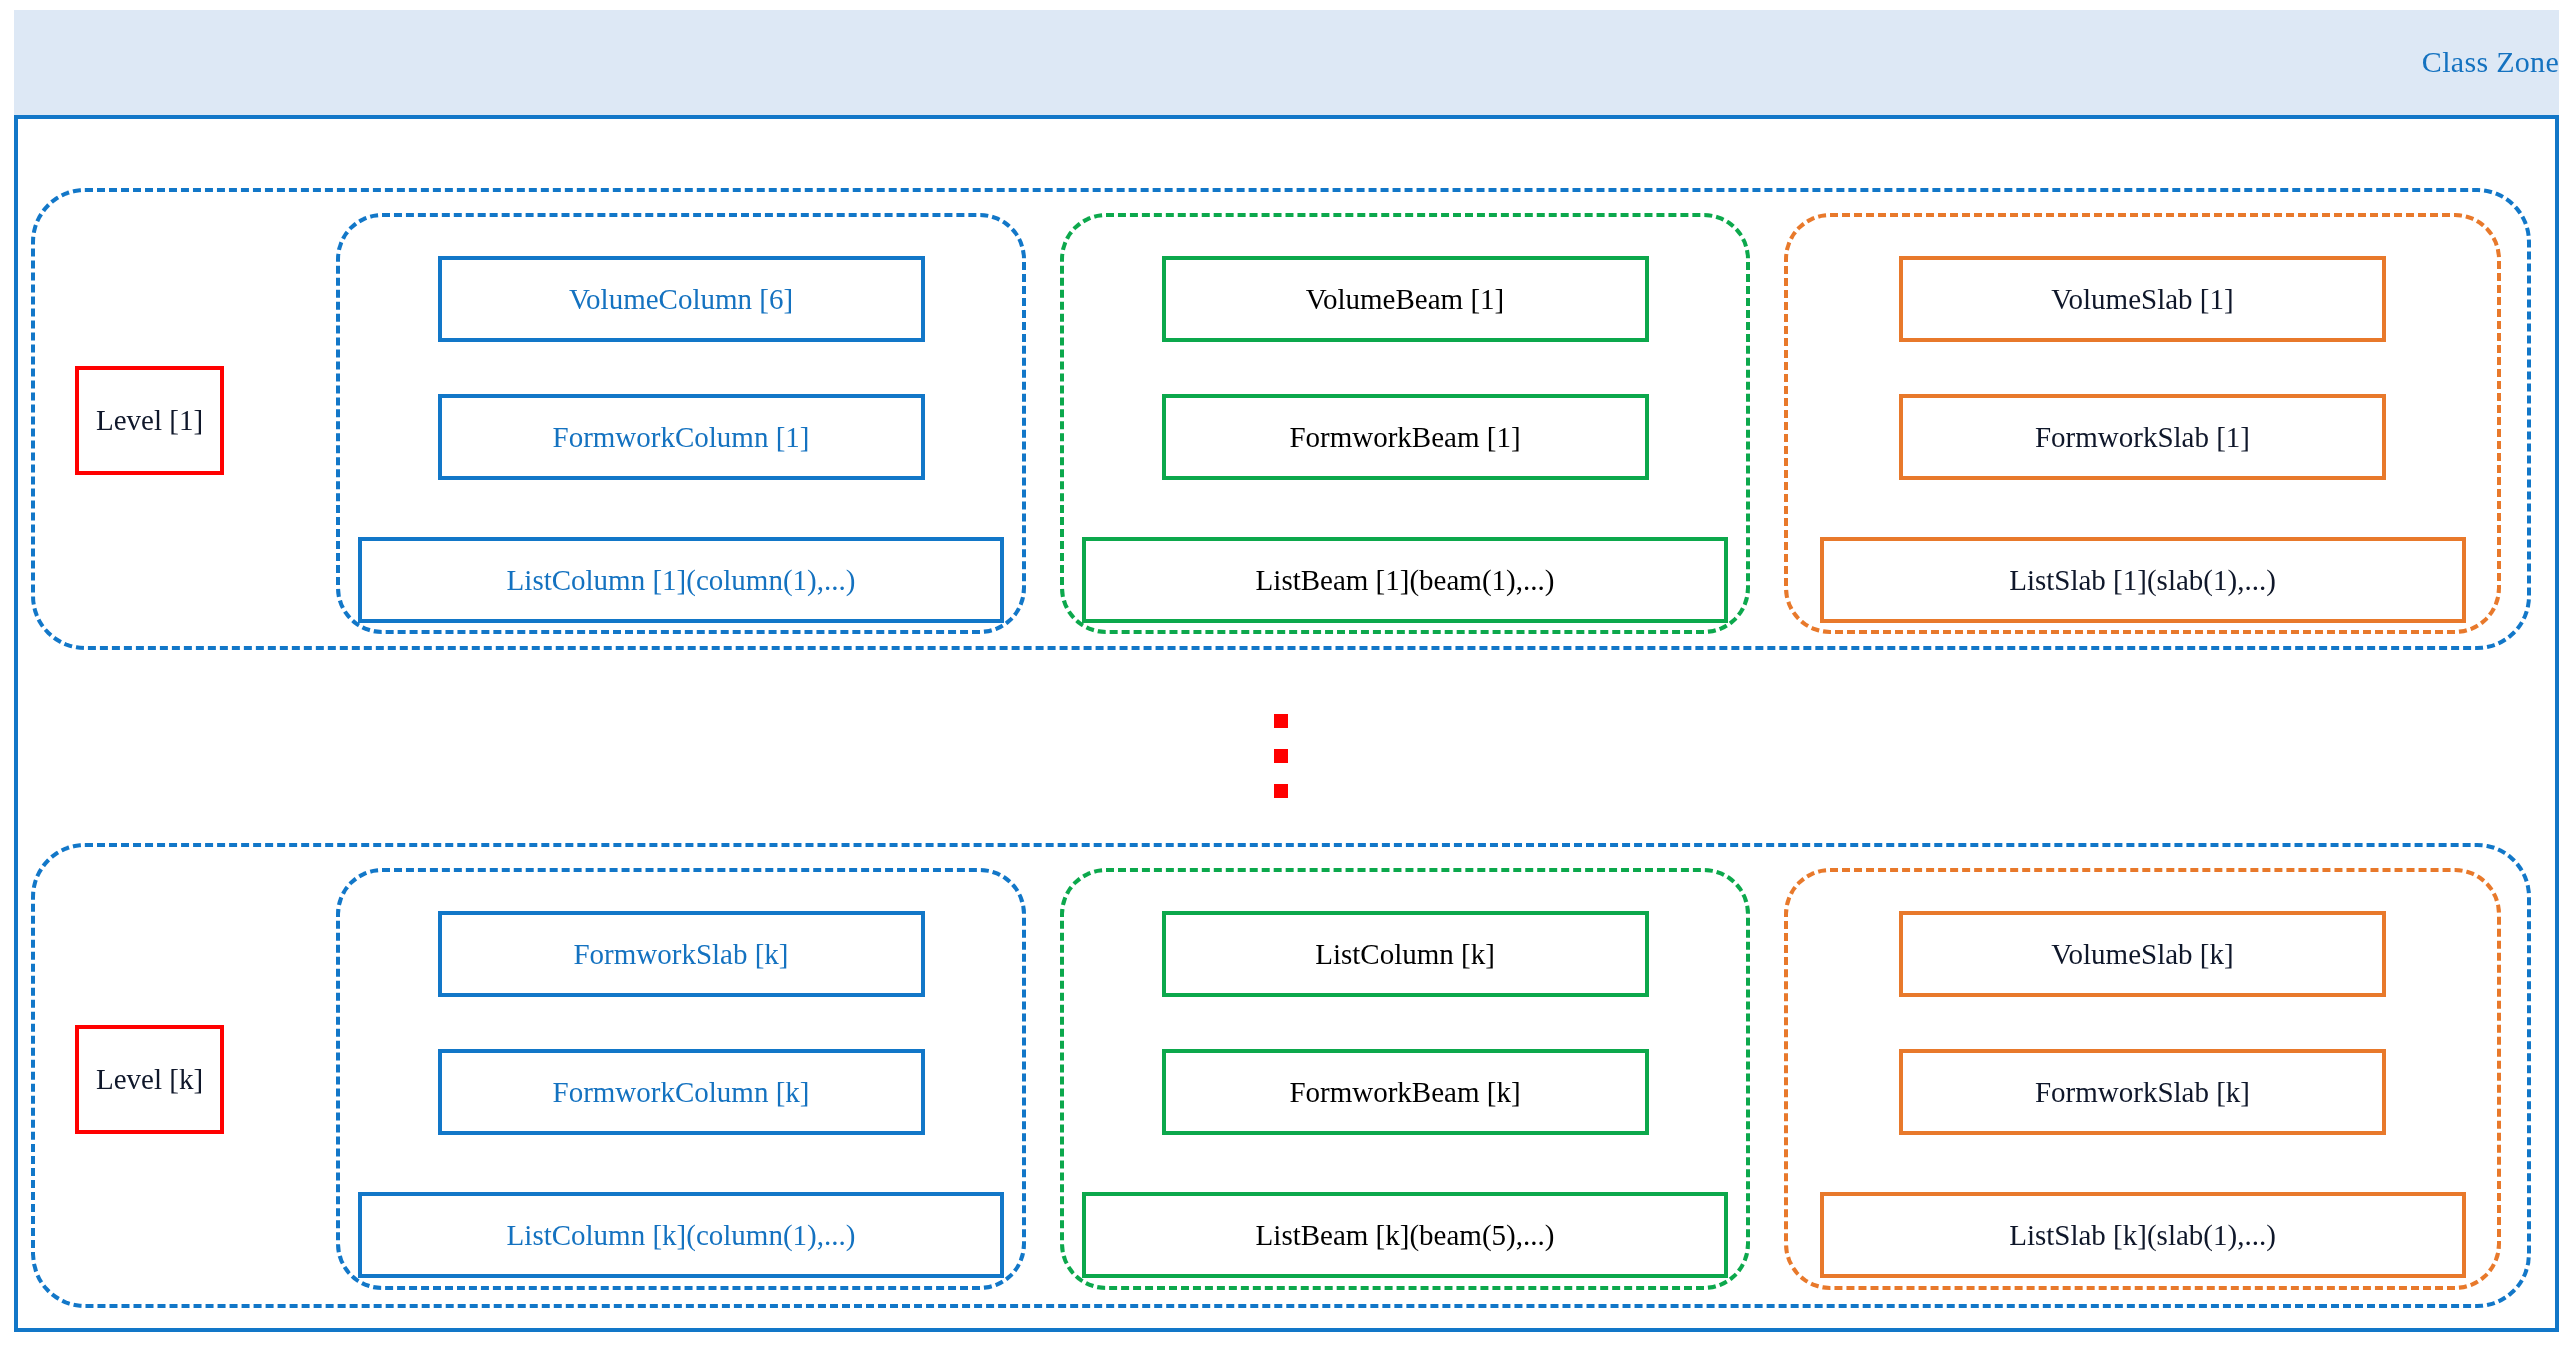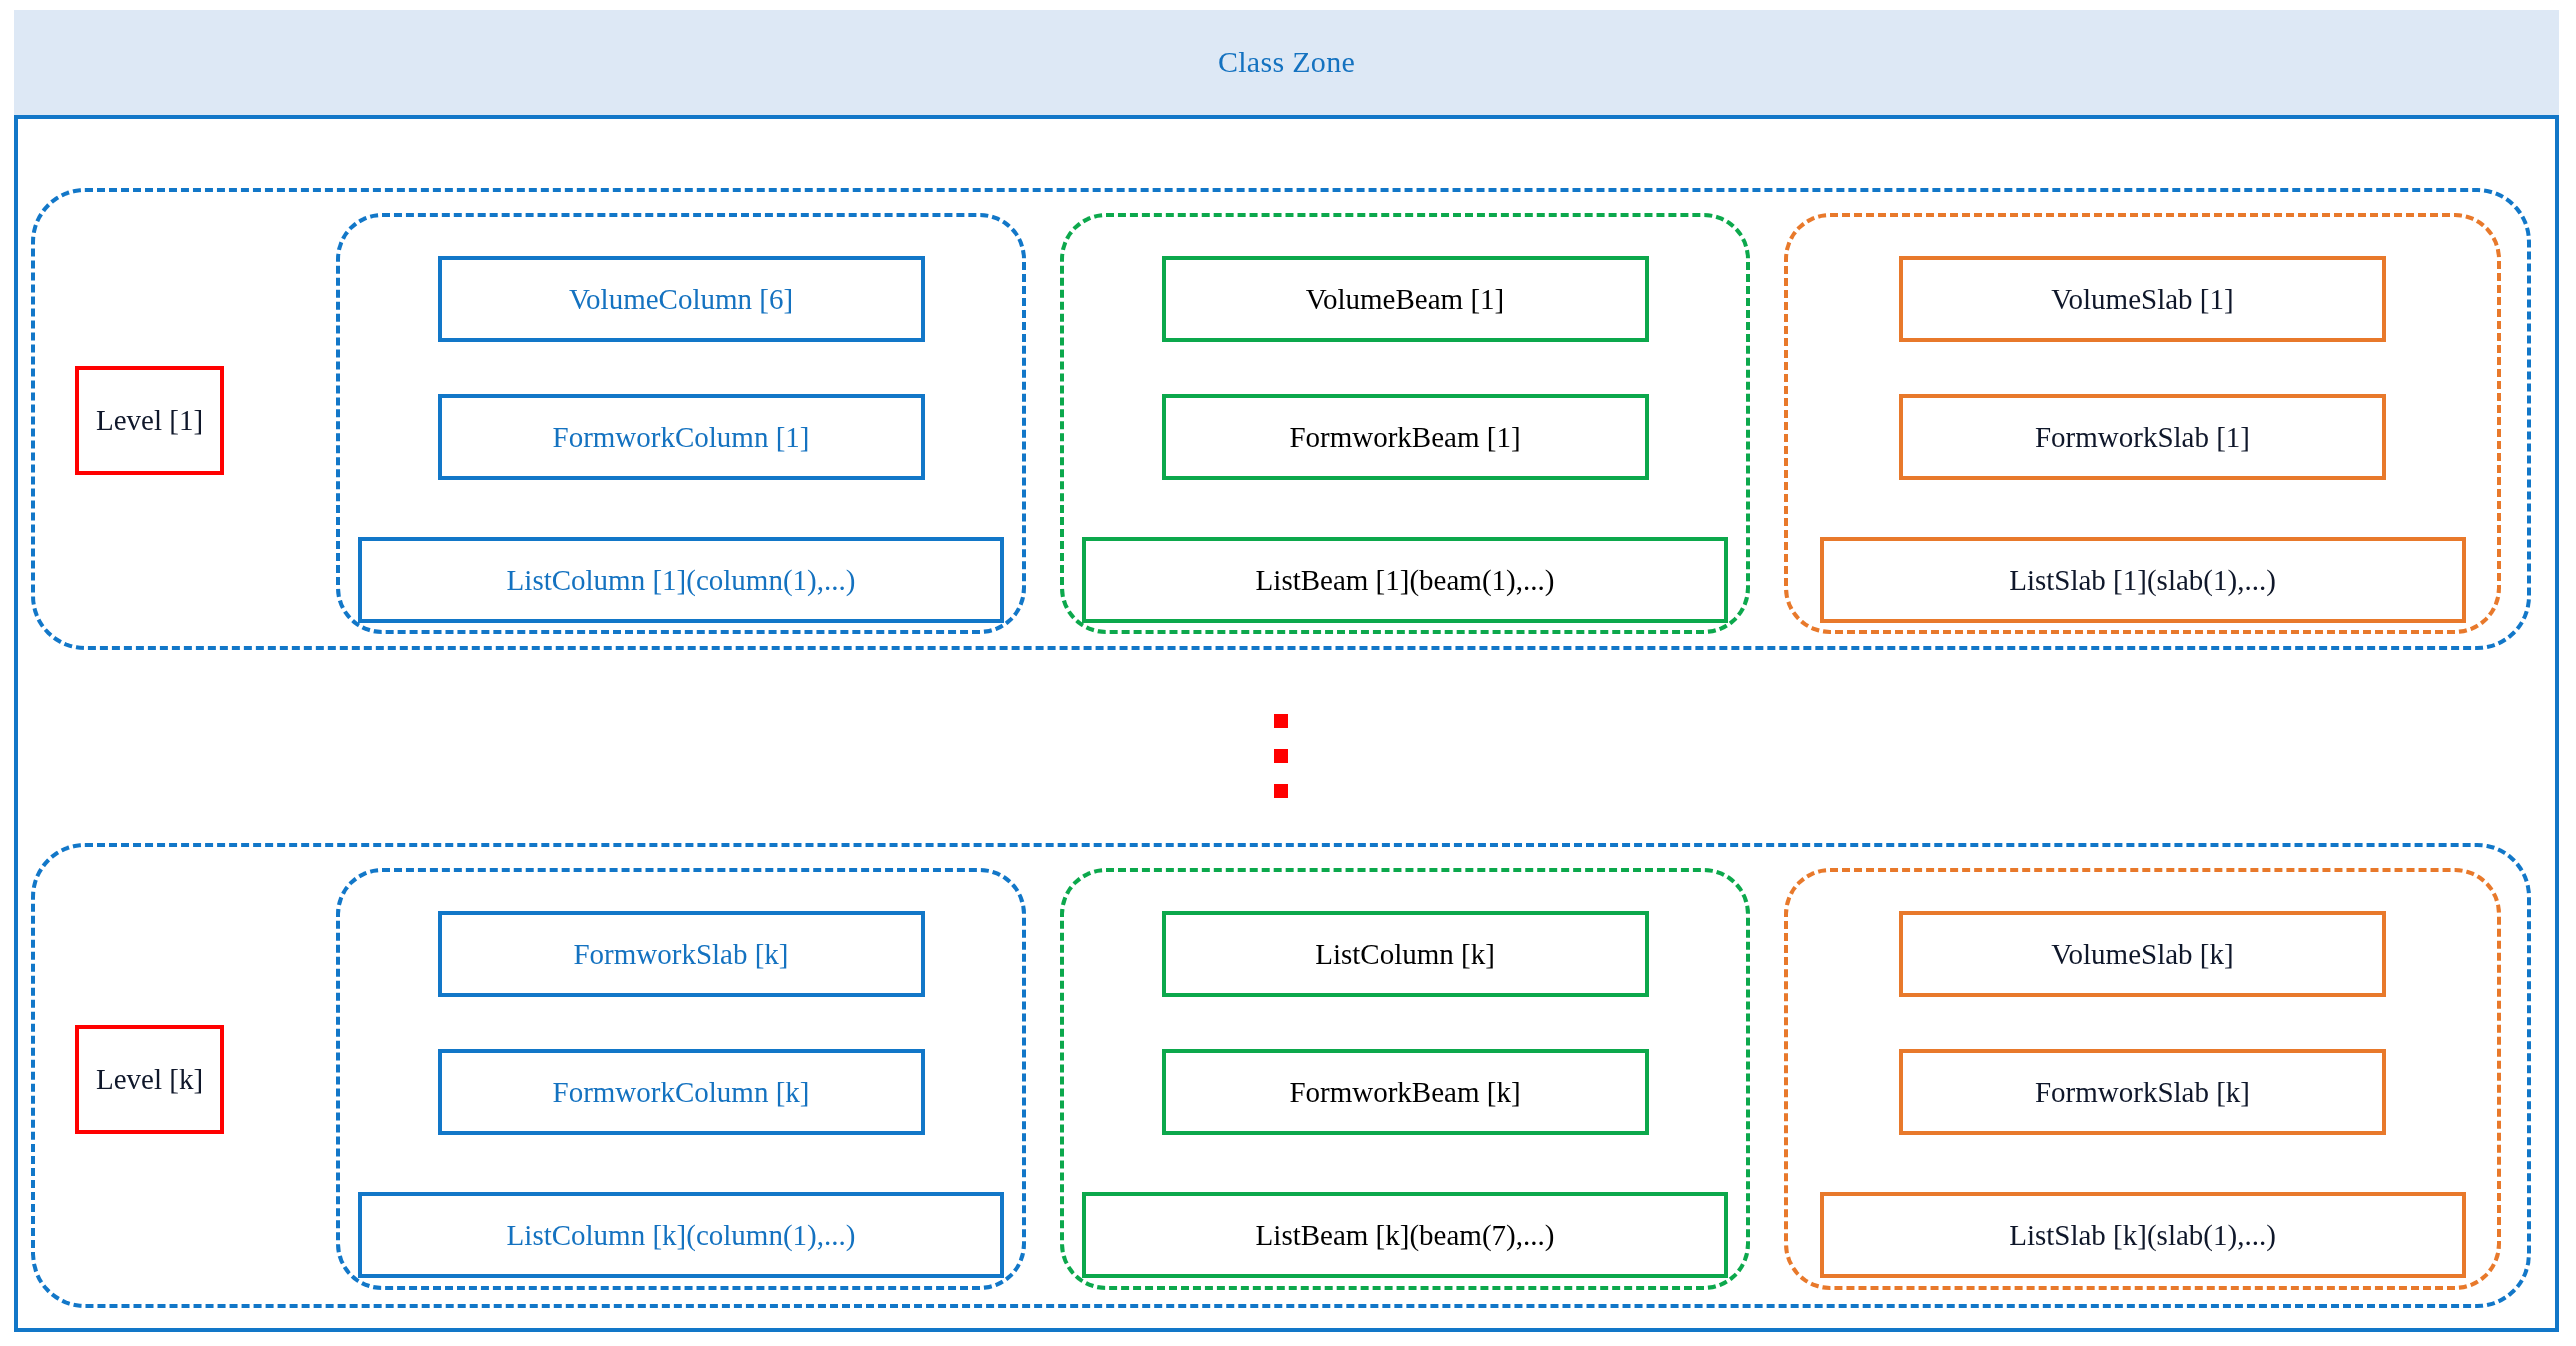--- a/index.html
+++ b/index.html
@@ -10,21 +10,21 @@
   
   .outer-frame{
     position:absolute;left:14px;top:9.7px;width:2545px;height:1322px;
     border:4.8px solid #1277C8;box-sizing:border-box;background:transparent;
   }
 
   
   .zone-header{
     position:absolute;left:14px;top:9.7px;width:2545px;height:109px;
     background:#DDE8F5;border-bottom:4.8px solid #1277C8;box-sizing:border-box;
-    display:flex;align-items:center;justify-content:center;
+    display:flex;align-items:center;justify-content:flex-end;
   }
   .zone-header-title{
     font-size:30px;color:#1472C0;letter-spacing:0.3px;line-height:1;
   }
 
   
   .level-group{
     position:absolute;
     border:4.1px dashed #1277C8;
     border-radius:54px;
@@ -187,21 +187,21 @@
     <div class="cat-group beam">
       <div class="item-box w-narrow">
         <span class="txt">ListColumn [k]</span>
       </div>
       <div class="gap-a"></div>
       <div class="item-box w-narrow">
         <span class="txt">FormworkBeam [k]</span>
       </div>
       <div class="gap-b"></div>
       <div class="item-box w-wide">
-        <span class="txt">ListBeam [k](beam(7),...)</span>
+        <span class="txt">ListBeam [k](beam(5),...)</span>
       </div>
     </div>
 
     <div class="cat-group slab">
       <div class="item-box w-narrow">
         <span class="txt">VolumeSlab [k]</span>
       </div>
       <div class="gap-a"></div>
       <div class="item-box w-narrow">
         <span class="txt">FormworkSlab [k]</span>

